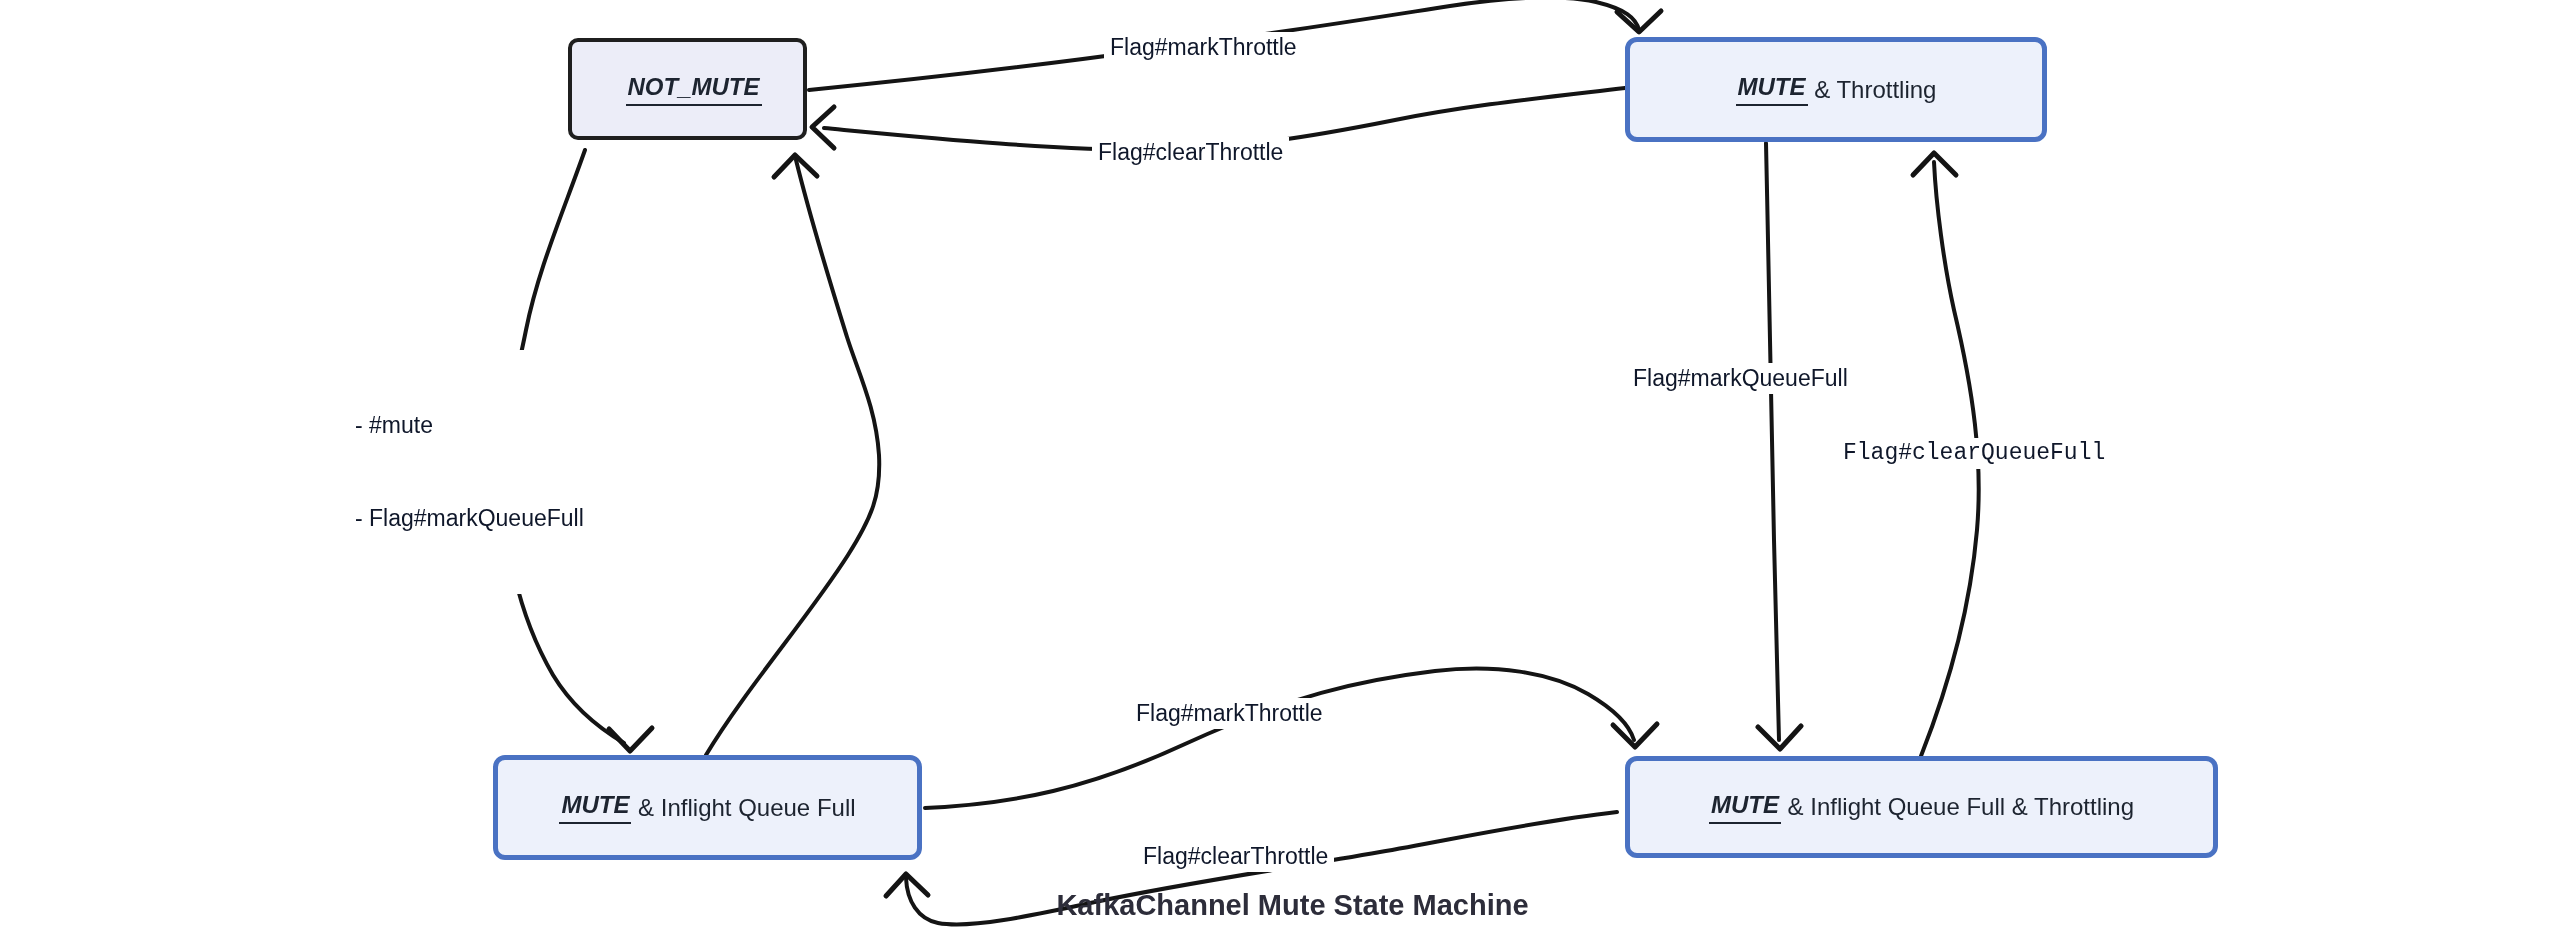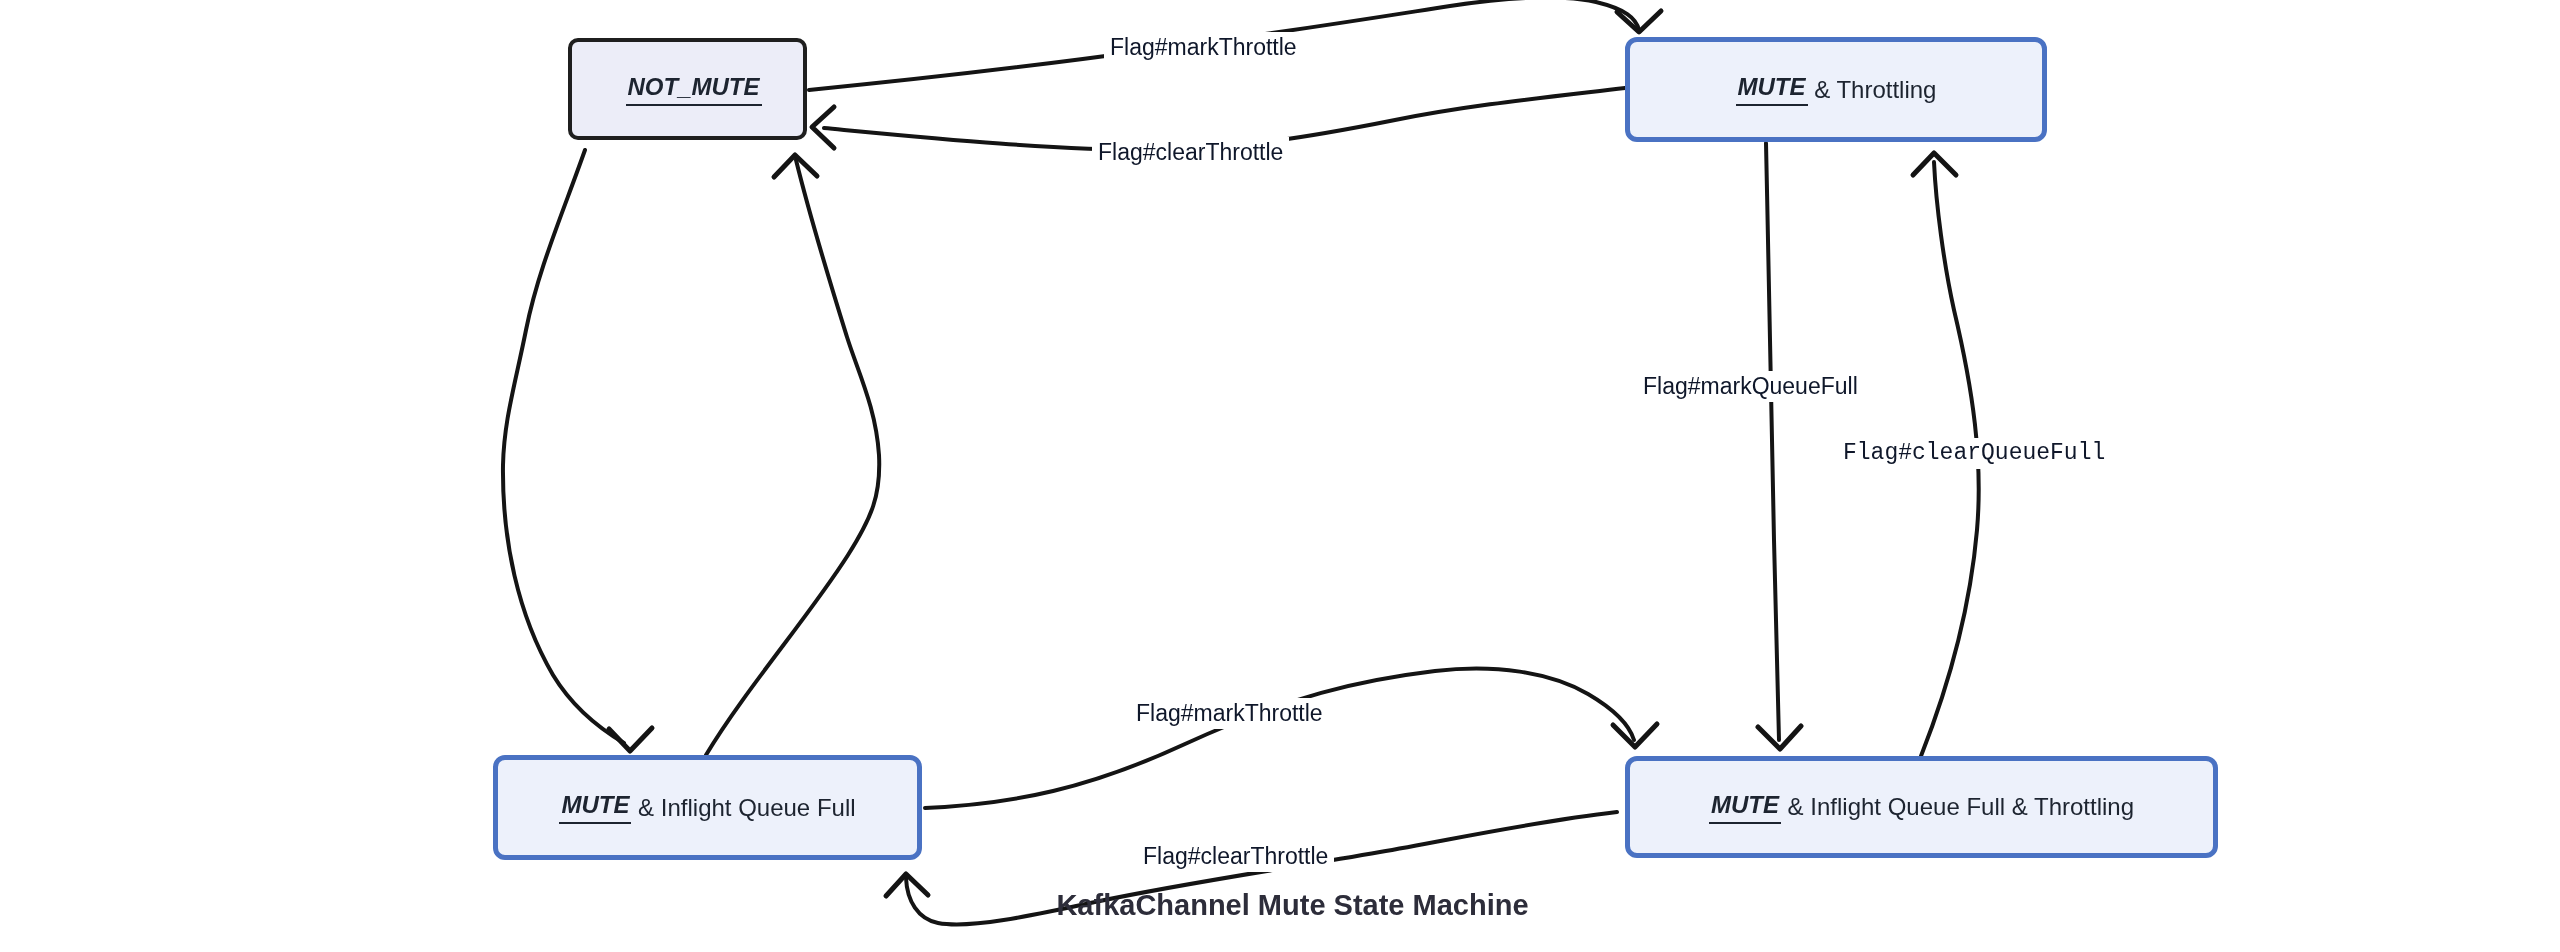--- a/index.html
+++ b/index.html
@@ -77,23 +77,27 @@
     <path class="arrowhead" d="M 1613 725 L 1635 747 L 1657 724"></path>
 
     <path class="edge" d="M 1617 812 C 1530 822, 1450 840, 1380 852 C 1290 868, 1190 882, 1095 902 C 1030 916, 970 929, 938 923 C 918 919, 907 901, 906 878"></path>
     <path class="arrowhead" d="M 886 896 L 906 874 L 928 895"></path>
   </svg>
 
   <div class="elabel" style="left:1104px;top:32px;">Flag#markThrottle</div>
 
   <div class="elabel" style="left:1092px;top:137px;">Flag#clearThrottle</div>
 
+  <div class="elabel multiline" style="left:349px;top:350px;">
+    <div>- #mute</div>
+    <div>- Flag#markQueueFull</div>
+  </div>
 
 
-  <div class="elabel" style="left:1627px;top:371px;margin-left:10px;">Flag#markQueueFull</div>
+  <div class="elabel" style="left:1627px;top:363px;">Flag#markQueueFull</div>
 
   <div class="elabel" style="left:1837px;top:438px;font-family:Liberation Mono, monospace;">Flag#clearQueueFull</div>
 
   <div class="elabel" style="left:1130px;top:698px;">Flag#markThrottle</div>
 
   <div class="elabel" style="left:1137px;top:841px;">Flag#clearThrottle</div>
 
   <div class="state plain" style="left:568px;top:38px;width:239px;height:102px;">
     <span class="sname">NOT_MUTE</span><span class="ssuffix"></span>
   </div>

